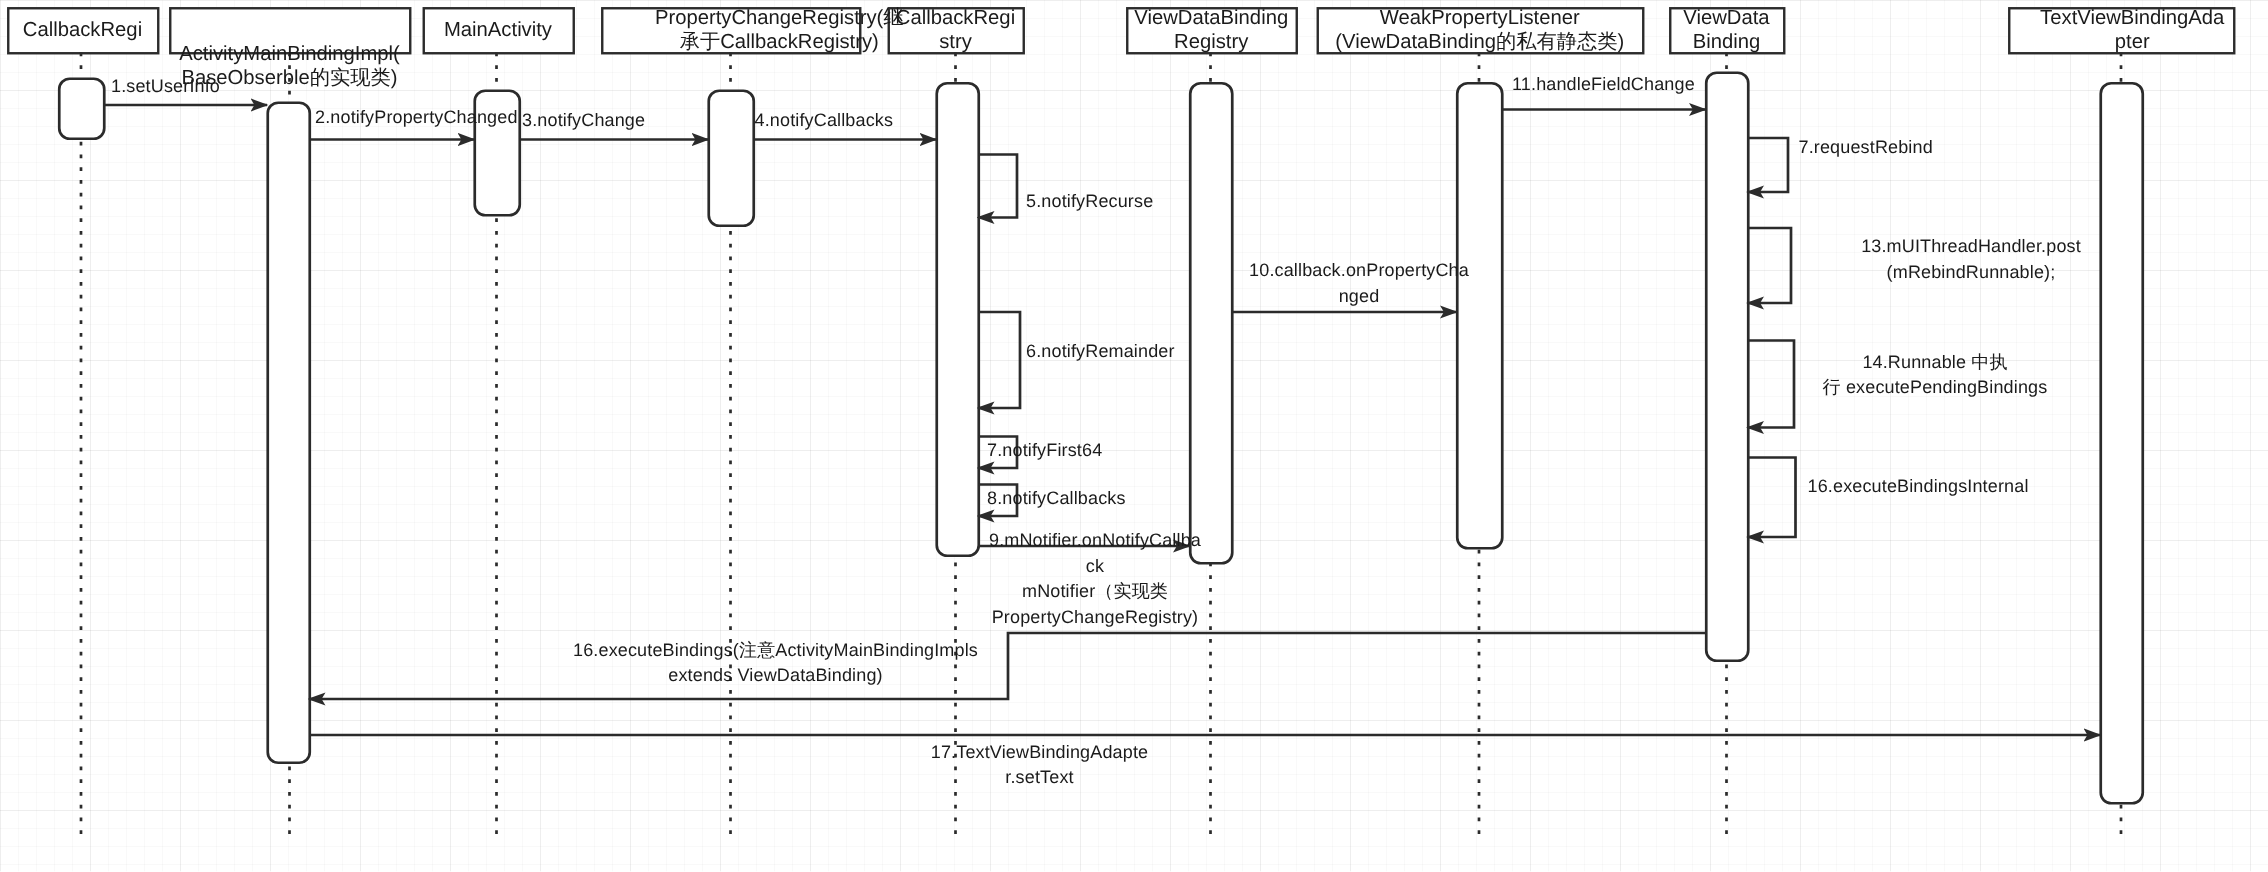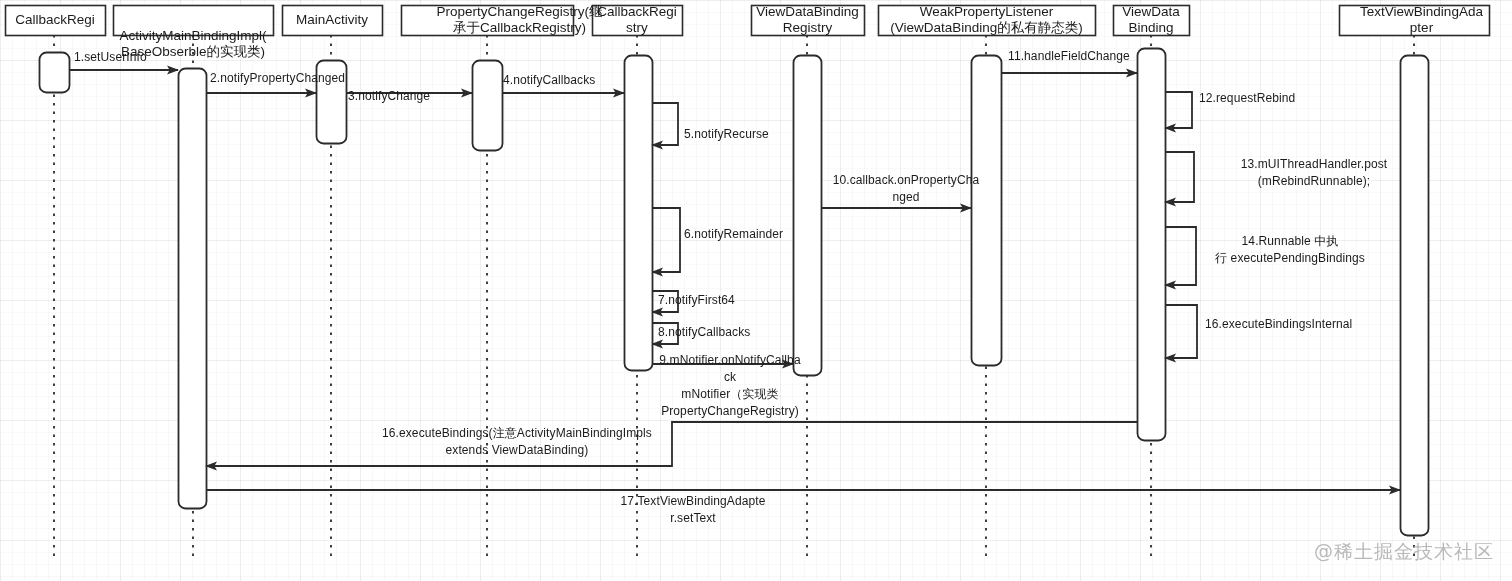--- a/index.html
+++ b/index.html
@@ -149,39 +149,38 @@
       <div class="hdr-text" style="left: 1113px; top: 5px; width: 76px; height: 30px;">
         <span style="white-space: pre-line;">ViewData
 Binding</span>
       </div>
       <div class="hdr-text" style="left: 1339px; top: 5px; width: 150px; height: 30px;">
         <span style="white-space: pre-line; margin-left: 15px;">TextViewBindingAda
 pter</span>
       </div>
       <div class="lbl" style="left: 74px; top: 49px; width: 130px;">1.setUserInfo</div>
       <div class="lbl" style="left: 210px; top: 70px; width: 160px;">2.notifyPropertyChanged</div>
-      <div class="lbl" style="left: 348px; top: 72px; width: 130px; margin-top: 16px;">3.notifyChange</div>
+      <div class="lbl" style="left: 348px; top: 72px; width: 130px;">3.notifyChange</div>
       <div class="lbl" style="left: 503px; top: 72px; width: 140px;">4.notifyCallbacks</div>
       <div class="lbl" style="left: 684px; top: 126px; width: 140px;">5.notifyRecurse</div>
       <div class="lbl" style="left: 684px; top: 226px; width: 150px;">6.notifyRemainder</div>
       <div class="lbl" style="left: 658px; top: 292px; width: 120px;">7.notifyFirst64</div>
       <div class="lbl" style="left: 658px; top: 324px; width: 130px;">8.notifyCallbacks</div>
       <div class="lbl center" style="left: 624px; top: 352px; width: 212px;">9.mNotifier.onNotifyCallba
 ck
 mNotifier（实现类
 PropertyChangeRegistry)</div>
       <div class="lbl center" style="left: 826px; top: 172px; width: 160px;">10.callback.onPropertyCha
 nged</div>
       <div class="lbl" style="left: 1008px; top: 48px; width: 150px;">11.handleFieldChange</div>
-      <div class="lbl" style="left: 1199px; top: 90px; width: 140px;">12.requestRebind</div>
+      <div class="lbl" style="left: 1199px; top: 90px; width: 140px;">7.requestRebind</div>
       <div class="lbl center" style="left: 1197px; top: 156px; width: 170px; margin-left: 32px;">13.mUIThreadHandler.post
 (mRebindRunnable);</div>
       <div class="lbl center" style="left: 1205px; top: 233px; width: 170px;">14.Runnable 中执
 行 executePendingBindings</div>
       <div class="lbl" style="left: 1205px; top: 316px; width: 180px;">16.executeBindingsInternal</div>
       <div class="lbl center" style="left: 222px; top: 425px; width: 590px;">16.executeBindings(注意ActivityMainBindingImpls
 extends ViewDataBinding)</div>
       <div class="lbl center" style="left: 575px; top: 493px; width: 236px;">17.TextViewBindingAdapte
 r.setText</div>
     </div>
 
-  <div class="watermark">@稀土掘金技术社区</div>
 </div>
 
 </body></html>

